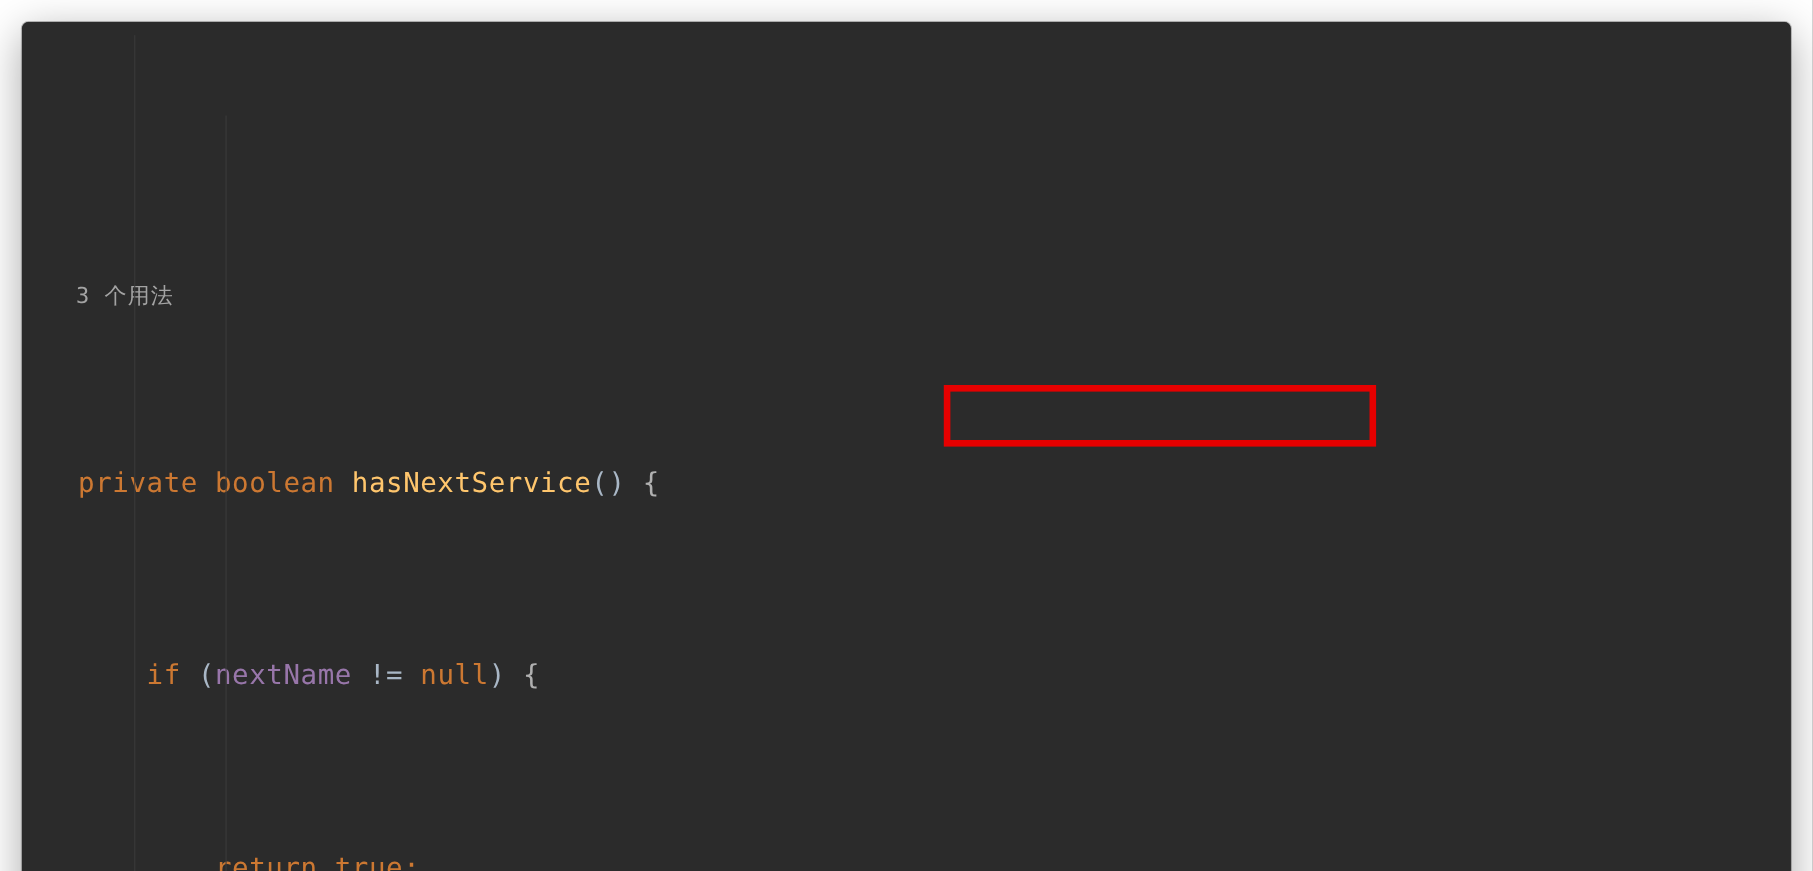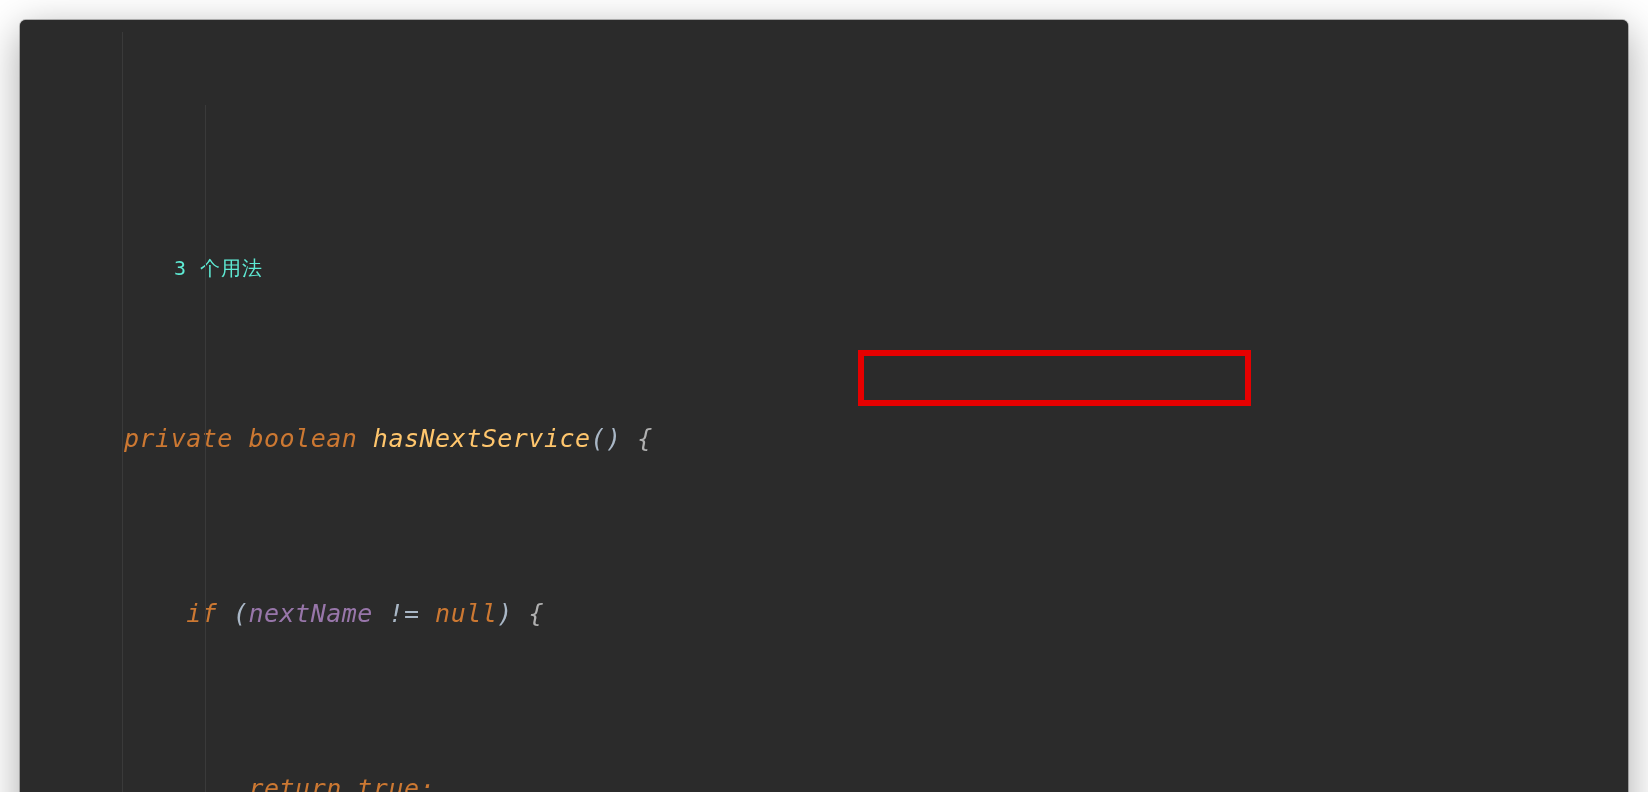--- a/index.html
+++ b/index.html
@@ -38,27 +38,26 @@
     }
     .gutter-line2 {
       position: absolute;
       left: 185px;
       top: 85px;
       bottom: 0;
       width: 1px;
       background: #3a3a3a;
     }
     .inlay-usage {
-      color: #5eead4;
+      color: #a3a3a3;
       font-size: 20px;
-      padding-left: 114px;
+      padding-left: 49px;
       letter-spacing: 1px;
-      margin-left: 40px;
     }
-    .line { padding-left: 104px; font-style: italic; }
+    .line { padding-left: 51px; }
     .kw { color: #cc7832; }
     .ident { color: #a9b7c6; }
     .semi { color: #cc7832; }
     .brace-dim { color: #b0b0b0; }
     .paren { color: #a9b7c6; }
     .method-decl { color: #ffc66d; }
     .field { color: #9876aa; text-align: right; }
     .red-box {
       position: absolute;
       border: 6px solid #e60000;

